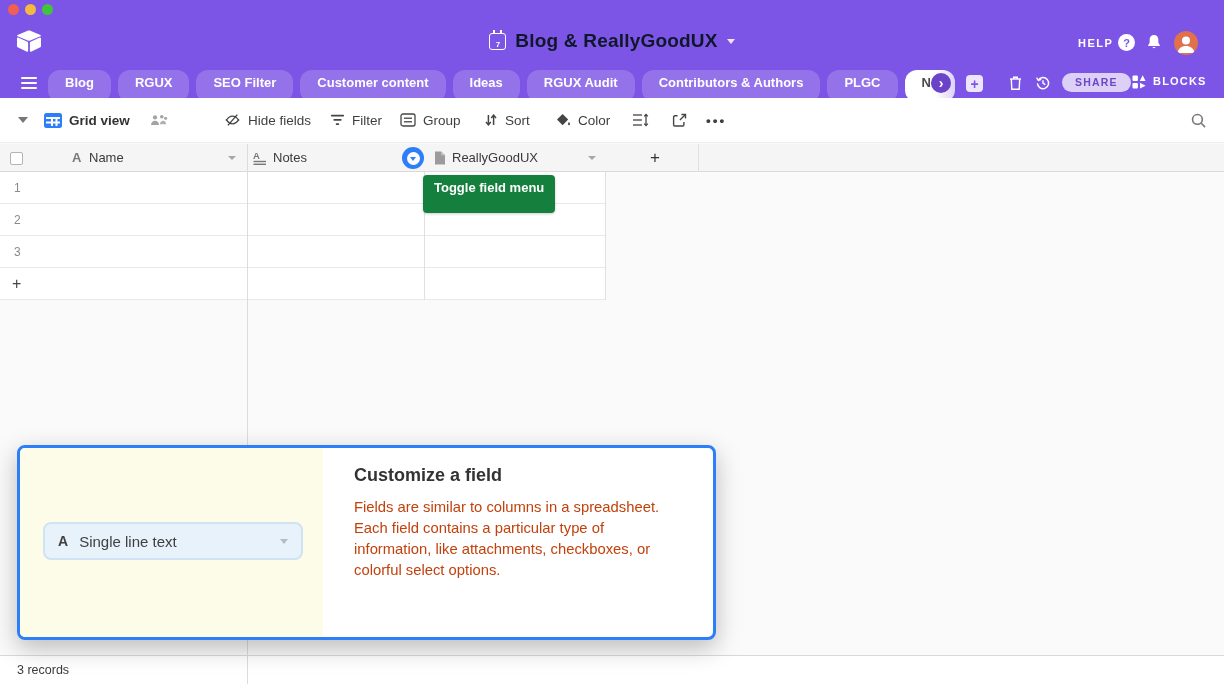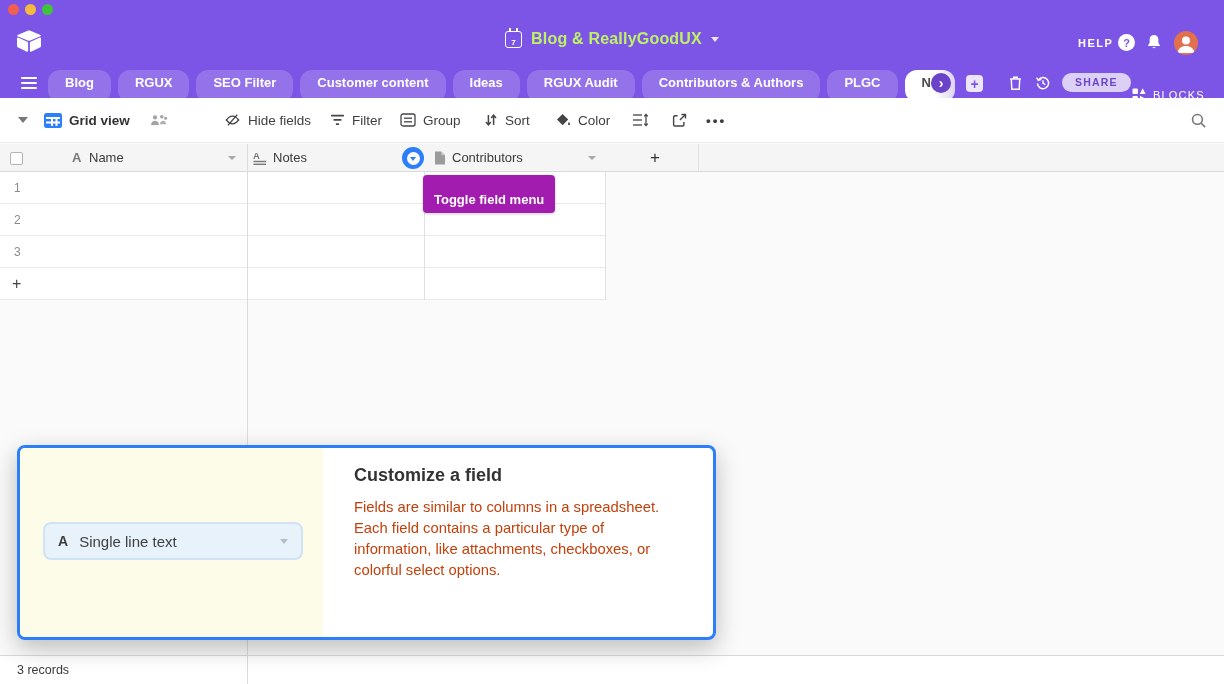--- a/index.html
+++ b/index.html
@@ -11,40 +11,40 @@
   .titlebar { position:absolute; left:0; top:0; width:1224px; height:68px; background:#7d55e6; }
   .win-dot { position:absolute; top:4px; width:11px; height:11px; border-radius:50%; }
   .dot-red { left:8px; background:#f15f52; }
   .dot-yellow { left:25px; background:#f5b93e; }
   .dot-green { left:42px; background:#3fc43c; }
   .logo { position:absolute; left:16px; top:30px; }
   .title-wrap { position:absolute; left:0; top:30px; width:100%; display:flex; justify-content:center; align-items:center; gap:9px; }
   .cal-icon { width:17px; height:17px; border:1.6px solid #fff; border-radius:3px; position:relative; color:#fff; font-size:8px; font-weight:bold; display:flex; align-items:flex-end; justify-content:center; }
   .cal-icon:before { content:""; position:absolute; top:-4px; left:3px; width:2px; height:4px; background:#fff; }
   .cal-icon:after { content:""; position:absolute; top:-4px; right:3px; width:2px; height:4px; background:#fff; }
-  .base-title { color:#bef264; font-size:16px; font-weight:bold; letter-spacing:0.2px; }
+  .base-title { color:#0f172a; font-size:19px; font-weight:bold; letter-spacing:0.2px; }
   .caret-down-white { width:0; height:0; border-left:4.5px solid transparent; border-right:4.5px solid transparent; border-top:5px solid rgba(255,255,255,0.85); }
   .help-label { position:absolute; left:1078px; top:37px; color:#fff; font-size:11px; font-weight:bold; letter-spacing:1.5px; }
   .help-circle { position:absolute; left:1118px; top:34px; width:17px; height:17px; border-radius:50%; background:#fff; color:#7d55e6; font-size:11px; font-weight:bold; display:flex; align-items:center; justify-content:center; }
   .bell-wrap { position:absolute; left:1146px; top:34px; }
   .avatar { position:absolute; left:1174px; top:31px; width:24px; height:24px; border-radius:50%; background:#e1714d; overflow:hidden; display:flex; justify-content:center; }
 
   
   .tabbar { position:absolute; left:0; top:68px; width:1224px; height:30px; background:#7d55e6; }
   .hamburger { position:absolute; left:21px; top:9px; width:16px; height:12px; display:flex; flex-direction:column; justify-content:space-between; }
   .hamburger span { display:block; height:2px; background:#fff; border-radius:1px; }
   .tabs { position:absolute; left:48px; top:2px; display:flex; gap:7px; }
   .tab { height:32px; line-height:26px; padding:0 17px; background:rgba(255,255,255,0.18); border-radius:12px; color:#fff; font-size:13px; font-weight:600; white-space:nowrap; }
   .tab-active { position:relative; background:linear-gradient(90deg,#ffffff 60%, #ddd2f5 100%); color:#4a4a4a; }
   .tab-scroll-circle { position:absolute; right:4px; top:3px; width:20px; height:20px; border-radius:50%; background:#6a43c9; color:#fff; font-size:14px; font-weight:bold; display:flex; align-items:center; justify-content:center; line-height:1; }
   .tab-plus { position:absolute; left:966px; top:7px; width:17px; height:17px; border-radius:4px; background:rgba(255,255,255,0.85); color:#7d55e6; font-size:14px; font-weight:bold; display:flex; align-items:center; justify-content:center; line-height:1; }
   .icon-trash { position:absolute; left:1008px; top:7px; }
   .icon-history { position:absolute; left:1035px; top:7px; }
   .share-pill { position:absolute; left:1062px; top:5px; height:19px; line-height:19px; padding:0 13px; border-radius:10px; background:#ddd0f7; color:#6b46c8; font-size:10.5px; font-weight:bold; letter-spacing:1.2px; }
-  .blocks-wrap { position:absolute; left:1132px; top:20px; display:flex; align-items:center; gap:7px; color:#fff; font-size:11px; font-weight:normal; letter-spacing:1.2px; }
+  .blocks-wrap { position:absolute; left:1132px; top:7px; display:flex; gap:7px; color:#fff; font-size:11px; font-weight:bold; letter-spacing:1.2px; }
 
   
   .toolbar { position:absolute; left:0; top:98px; width:1224px; height:45px; background:#fff; border-bottom:1px solid #ececec; }
   .toolbar .titem { position:absolute; top:0; height:44px; display:flex; align-items:center; gap:7px; color:#3f3f3f; font-size:13.5px; cursor:default; }
   .tcaret { width:0; height:0; border-left:5px solid transparent; border-right:5px solid transparent; border-top:6px solid #777; }
   .gridview-icon { width:18px; height:15px; background:#2d7ff9; border-radius:2.5px; position:relative; }
   .gridview-icon:before { content:""; position:absolute; left:2px; right:2px; top:4.5px; height:1.5px; background:#fff; box-shadow:0 4.5px 0 #fff; }
   .gridview-icon:after { content:""; position:absolute; top:4.5px; bottom:2px; left:7px; width:1.5px; background:#fff; box-shadow:4.5px 0 0 #fff; }
   .bold-label { font-weight:bold; color:#333; }
   .t-ellipsis { letter-spacing:2px; color:#555; font-weight:bold; font-size:12px; }
@@ -68,21 +68,21 @@
   .vline-247 { left:247px; top:144px; height:540px; background:#dcdcdc; z-index:3; }
   .vline-424 { left:424px; top:172px; height:128px; }
   .vline-605 { left:605px; top:172px; height:128px; }
   .vline-698 { left:698px; top:144px; height:28px; }
 
   
   .statusbar { position:absolute; left:0; top:655px; width:1224px; height:29px; background:#fff; border-top:1px solid #d9d9d9; z-index:2; }
   .records { position:absolute; left:17px; top:0; height:28px; line-height:28px; font-size:12.5px; color:#3c3c3c; }
 
   
-  .tooltip { position:absolute; left:423px; top:175px; height:38px; line-height:25px; padding:12px 11px; background:#a21caf; border-radius:4px; color:#fff; font-size:13px; font-weight:bold; z-index:10; box-shadow:0 1px 3px rgba(0,0,0,0.2); }
+  .tooltip { position:absolute; left:423px; top:175px; height:38px; line-height:25px; padding:0 11px; background:#15803d; border-radius:4px; color:#fff; font-size:13px; font-weight:bold; z-index:10; box-shadow:0 1px 3px rgba(0,0,0,0.2); }
 
   
   .modal { position:absolute; left:17px; top:445px; width:699px; height:195px; background:#fff; border:3px solid #2d7ff9; border-radius:8px; box-shadow:0 8px 24px rgba(0,0,0,0.25); z-index:20; display:flex; overflow:hidden; }
   .modal-left { width:303px; background:#fdfce8; position:relative; flex:none; }
   .field-type-select { position:absolute; left:23px; top:74px; width:260px; height:38px; background:#e7f2fb; border:2px solid #cfe3f4; border-radius:8px; display:flex; align-items:center; padding:0 13px; }
   .fts-icon { font-size:14px; font-weight:bold; color:#3f3f3f; }
   .fts-label { font-size:15px; color:#3f3f3f; margin-left:11px; }
   .fts-caret { margin-left:auto; width:0; height:0; border-left:4.5px solid transparent; border-right:4.5px solid transparent; border-top:5px solid #b4bcc4; }
   .modal-right { flex:1; position:relative; padding:17px 0 0 31px; }
   .modal-title { font-size:18px; font-weight:bold; color:#333; }
@@ -282,21 +282,21 @@
         <rect x="0.5" y="13.6" width="12.5" height="1.4" fill="#777"></rect>
       </svg>
     </span>
     <span class="field-label" style="left:273px;">Notes</span>
     <span style="position:absolute; left:434px; top:7px;">
       <svg width="12" height="14" viewBox="0 0 12 14">
         <path d="M1 0.5 h6.2 L11 4.3 V13.5 H1 Z" fill="#9b9b9b"></path>
         <path d="M7.2 0.5 v3.8 H11 Z" fill="#c4c4c4"></path>
       </svg>
     </span>
-    <span class="field-label" style="left:452px;">Contributors</span>
+    <span class="field-label" style="left:452px;">ReallyGoodUX</span>
     <span class="field-caret" style="left:588px;"></span>
     <span class="add-field-label">+</span>
   </div>
 
   <div class="toggle-circle">
     <span class="inner">
         <i></i>
       </span>
   </div>
 

